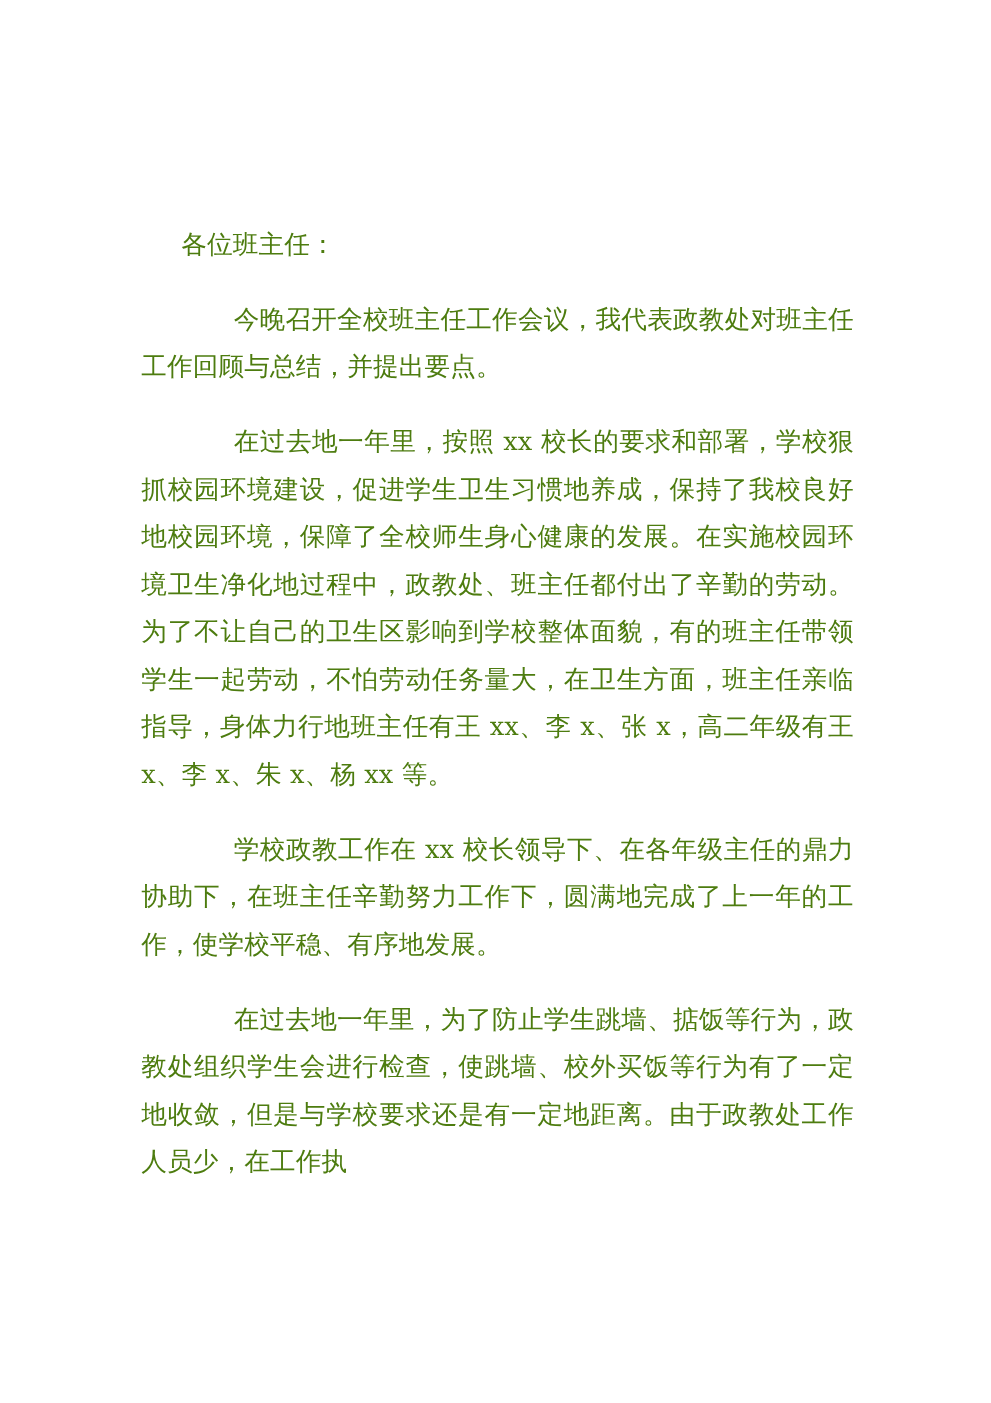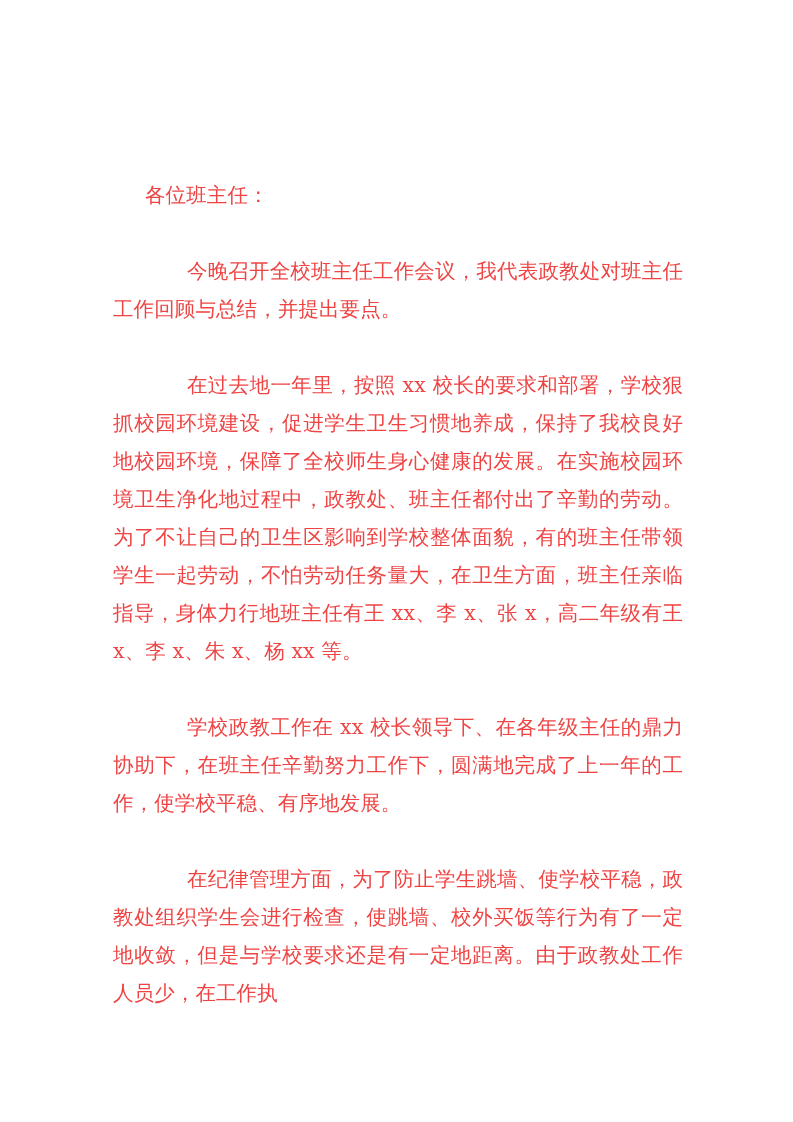--- a/index.html
+++ b/index.html
@@ -22,29 +22,29 @@
   .doc-body {
     position: absolute;
     left: 113px;
     top: 176px;
     width: 570px;
   }
   .para {
     margin: 0;
     font-size: 20.5px;
     line-height: 38px;
-    color: #ef4444;
+    color: #4d7c0f;
     text-align: justify;
     text-justify: inter-ideograph;
     letter-spacing: 0.1px;
     -webkit-font-smoothing: antialiased;
   }
   
   .para + .para {
-    margin-top: 38px;
+    margin-top: 22px;
   }
   .para.indent-1 {
     text-indent: 32px;
   }
   .para.indent-2 {
     text-indent: 74px;
   }
   
   .para.truncated {
     overflow: hidden;
@@ -57,16 +57,16 @@
   <div class="doc-body">
 
     <p class="para indent-1">各位班主任：</p>
 
     <p class="para indent-2">今晚召开全校班主任工作会议，我代表政教处对班主任工作回顾与总结，并提出要点。</p>
 
     <p class="para indent-2">在过去地一年里，按照 xx 校长的要求和部署，学校狠抓校园环境建设，促进学生卫生习惯地养成，保持了我校良好地校园环境，保障了全校师生身心健康的发展。在实施校园环境卫生净化地过程中，政教处、班主任都付出了辛勤的劳动。为了不让自己的卫生区影响到学校整体面貌，有的班主任带领学生一起劳动，不怕劳动任务量大，在卫生方面，班主任亲临指导，身体力行地班主任有王 xx、李 x、张 x，高二年级有王 x、李 x、朱 x、杨 xx 等。</p>
 
     <p class="para indent-2">学校政教工作在 xx 校长领导下、在各年级主任的鼎力协助下，在班主任辛勤努力工作下，圆满地完成了上一年的工作，使学校平稳、有序地发展。</p>
 
-    <p class="para indent-2 truncated">在纪律管理方面，为了防止学生跳墙、使学校平稳，政教处组织学生会进行检查，使跳墙、校外买饭等行为有了一定地收敛，但是与学校要求还是有一定地距离。由于政教处工作人员少，在工作执</p>
+    <p class="para indent-2 truncated">在过去地一年里，为了防止学生跳墙、掂饭等行为，政教处组织学生会进行检查，使跳墙、校外买饭等行为有了一定地收敛，但是与学校要求还是有一定地距离。由于政教处工作人员少，在工作执</p>
 
   </div>
 </div>
 
 </body></html>

